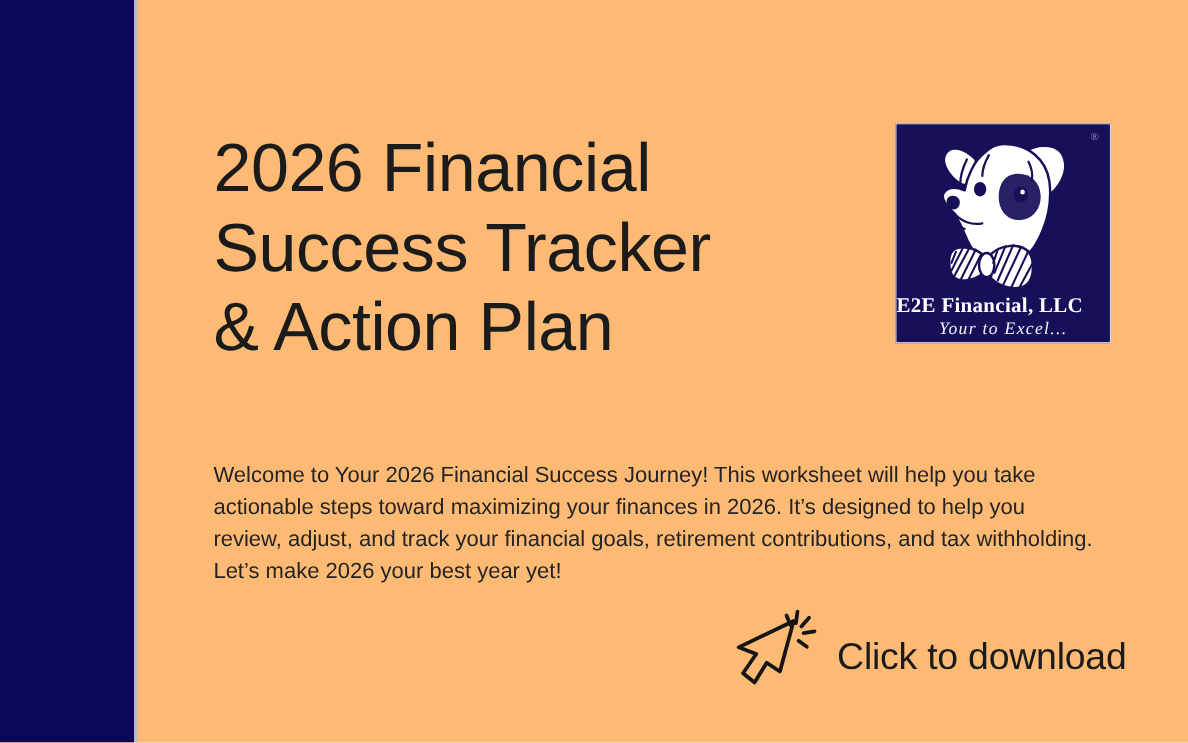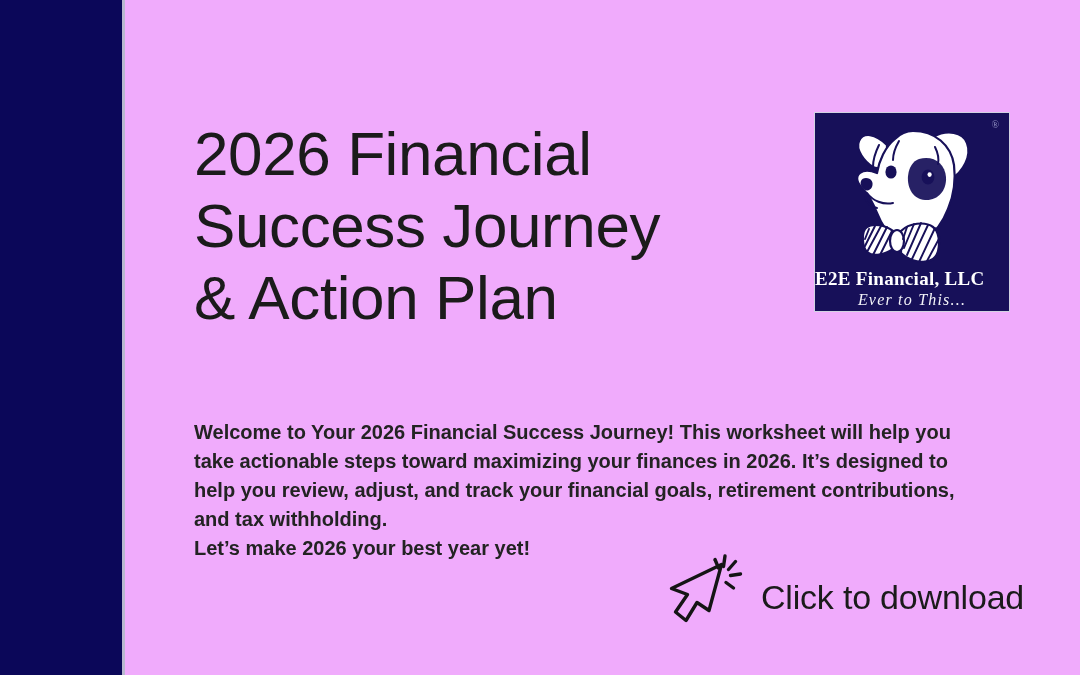--- a/index.html
+++ b/index.html
@@ -13,21 +13,21 @@
     height: 675px;
     overflow: hidden;
     font-family: "Liberation Sans", sans-serif;
     -webkit-font-smoothing: antialiased;
   }
 
   #slide {
     position: relative;
     width: 1080px;
     height: 675px;
-    background: #f0abfc;
+    background: #fdba74;
     overflow: hidden;
   }
 
   
   #sidebar-bar {
     position: absolute;
     left: 0;
     top: 0;
     width: 122px;
     height: 675px;
@@ -63,21 +63,21 @@
   #body-block {
     position: absolute;
     left: 194px;
     top: 418px;
     width: 800px;
   }
   .body-paragraph {
     font-family: "Liberation Sans", sans-serif;
     font-size: 20px;
     line-height: 29px;
-    font-weight: 700;
+    font-weight: 400;
     color: #232323;
     margin: 0;
   }
   #body-paragraph-secondary {
   }
 
   
   #logo {
     position: absolute;
     left: 814px;
@@ -160,21 +160,21 @@
 </head>
 <body>
 
 <div id="slide">
 
   <div id="sidebar-bar"></div>
   <div id="sidebar-edge"></div>
 
   <div id="title-block">
     <div class="title-line">2026 Financial</div>
-    <div class="title-line">Success Journey</div>
+    <div class="title-line">Success Tracker</div>
     <div class="title-line">&amp; Action Plan</div>
   </div>
 
   <div id="body-block">
     <p class="body-paragraph" id="body-paragraph-primary">Welcome to Your 2026 Financial Success Journey! This worksheet will help you take actionable steps toward maximizing your finances in 2026. It’s designed to help you review, adjust, and track your financial goals, retirement contributions, and tax withholding.</p>
     <p class="body-paragraph" id="body-paragraph-secondary">Let’s make 2026 your best year yet!</p>
   </div>
 
   <div id="logo">
 
@@ -230,21 +230,21 @@
           <path d="M113 110 L97 144"></path>
             <path d="M120 113 L104 147"></path>
             <path d="M125 122 L112 146"></path>
         </g>
       </g>
     </svg>
 
     <div id="logo-reg">®</div>
 
     <div id="logo-name"><span>E2E Financial, LLC</span></div>
-    <div id="logo-tagline">Ever to This...</div>
+    <div id="logo-tagline">Your to Excel...</div>
   </div>
 
   <div id="cta">
     <svg id="cursor-click-icon" viewBox="0 0 80 84" aria-hidden="true">
 
       <path d="M58.5 12.5 L8.5 36.5 L24.5 42.5 L12.5 60.0 L23.0 68.5 L34.0 50.5 L46.0 58.5 Z" fill="none" stroke="#151515" stroke-width="3.4" stroke-linejoin="round" stroke-linecap="round"></path>
 
       <g stroke="#151515" stroke-width="3.4" stroke-linecap="round" fill="none">
         <path d="M62.0 4.0 L60.5 14.5"></path>
         <path d="M72.5 9.5 L65.5 17.5"></path>

